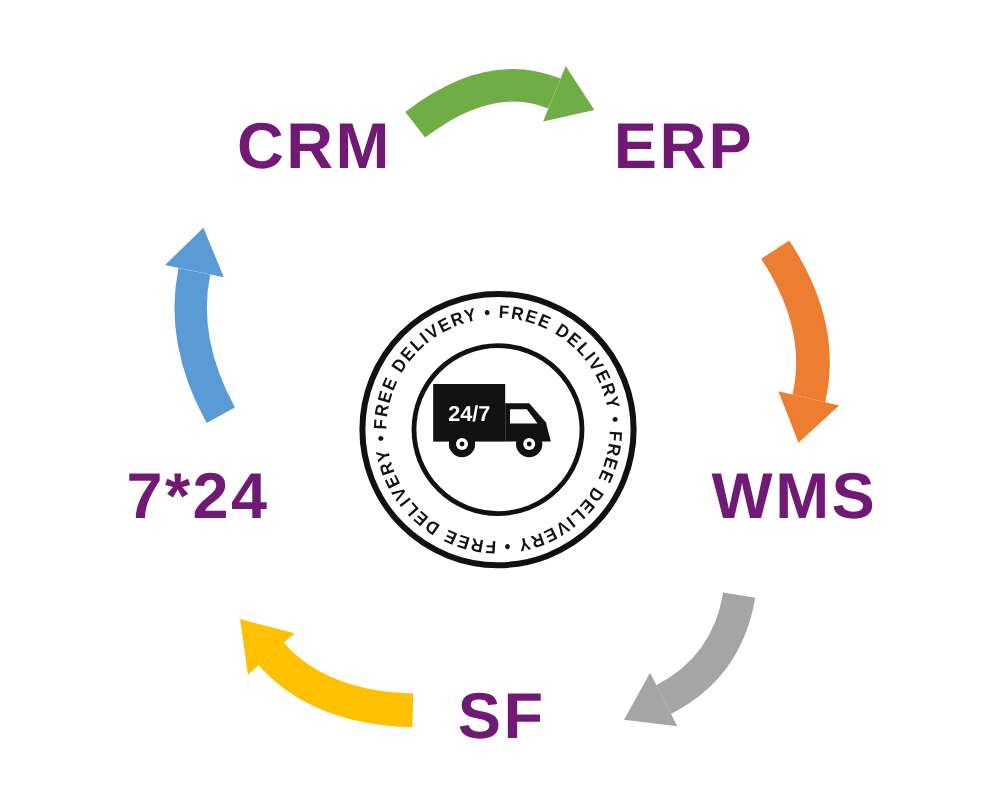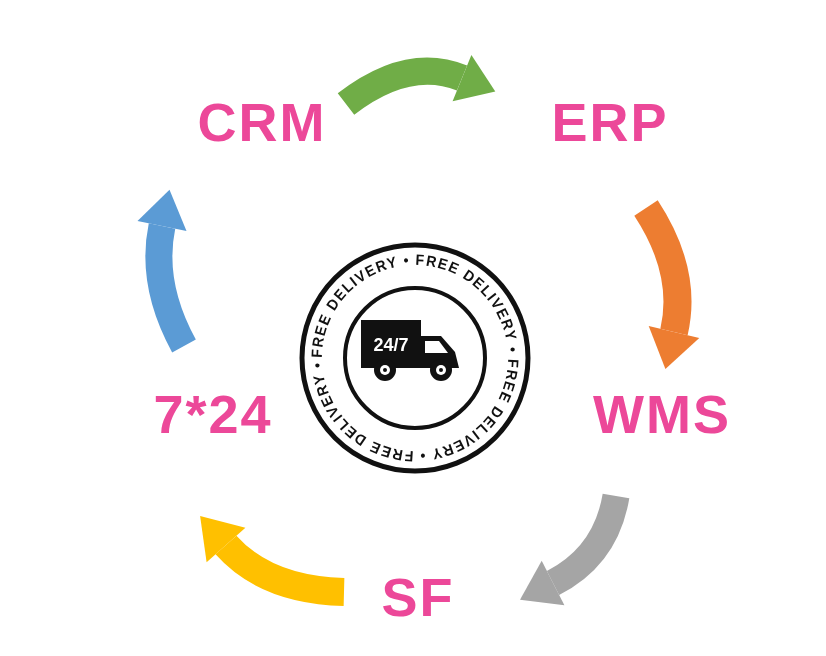--- a/index.html
+++ b/index.html
@@ -20,29 +20,29 @@
     left: 0;
     top: 0;
   }
   .node-label {
     position: absolute;
     transform: translate(-50%, -50%);
     font-family: "Liberation Sans", sans-serif;
     font-weight: 900;
     font-size: 54px;
     letter-spacing: 2px;
-    color: #ec4899;
+    color: #701a75;
     white-space: nowrap;
     user-select: none;
   }
   .lbl-crm { left: 262px; top: 122px; }
-  .lbl-erp { left: 570px; top: 122px; margin-left: 40px; }
+  .lbl-erp { left: 570px; top: 122px; }
   .lbl-wms { left: 662px; top: 414px; }
   .lbl-sf  { left: 418px; top: 597px; }
-  .lbl-724 { left: 165px; top: 414px; margin-left: 48px; }
+  .lbl-724 { left: 165px; top: 414px; }
   text { font-family: "Liberation Sans", sans-serif; }
 </style>
 </head>
 <body>
 
 <div class="canvas">
 
   <svg class="diagram-svg" width="826" height="656" viewBox="0 0 826 656">
 
     <g>

